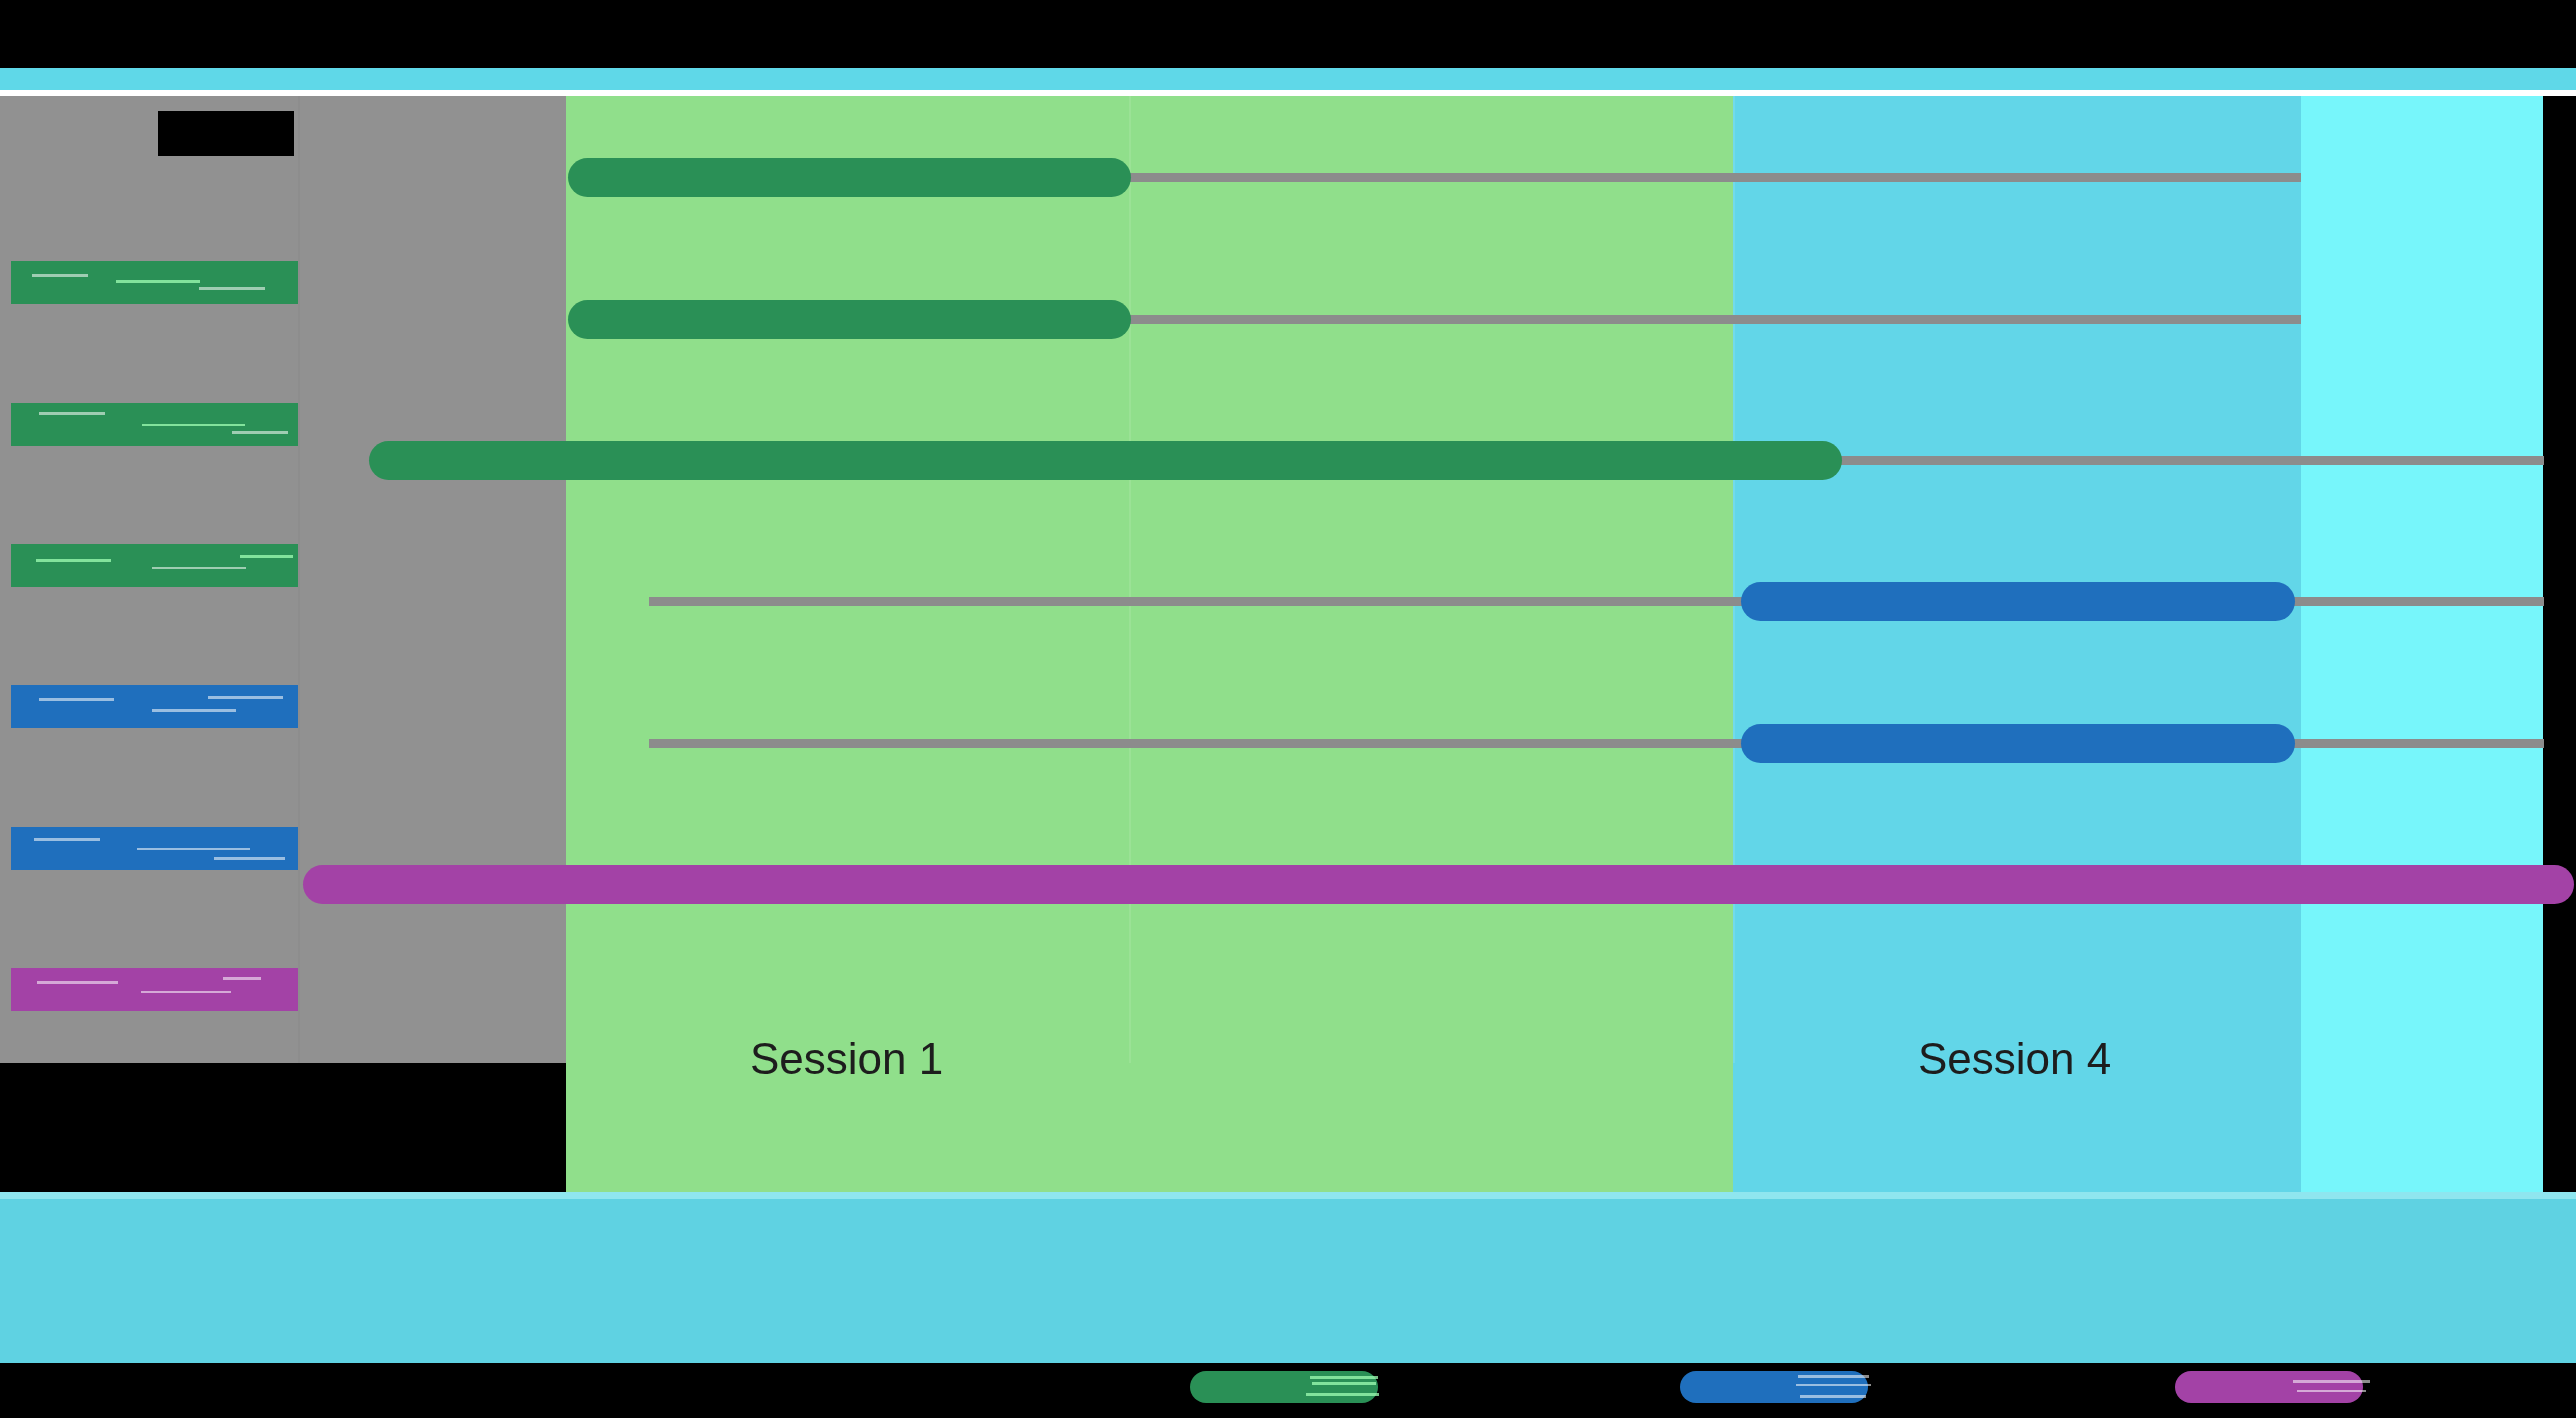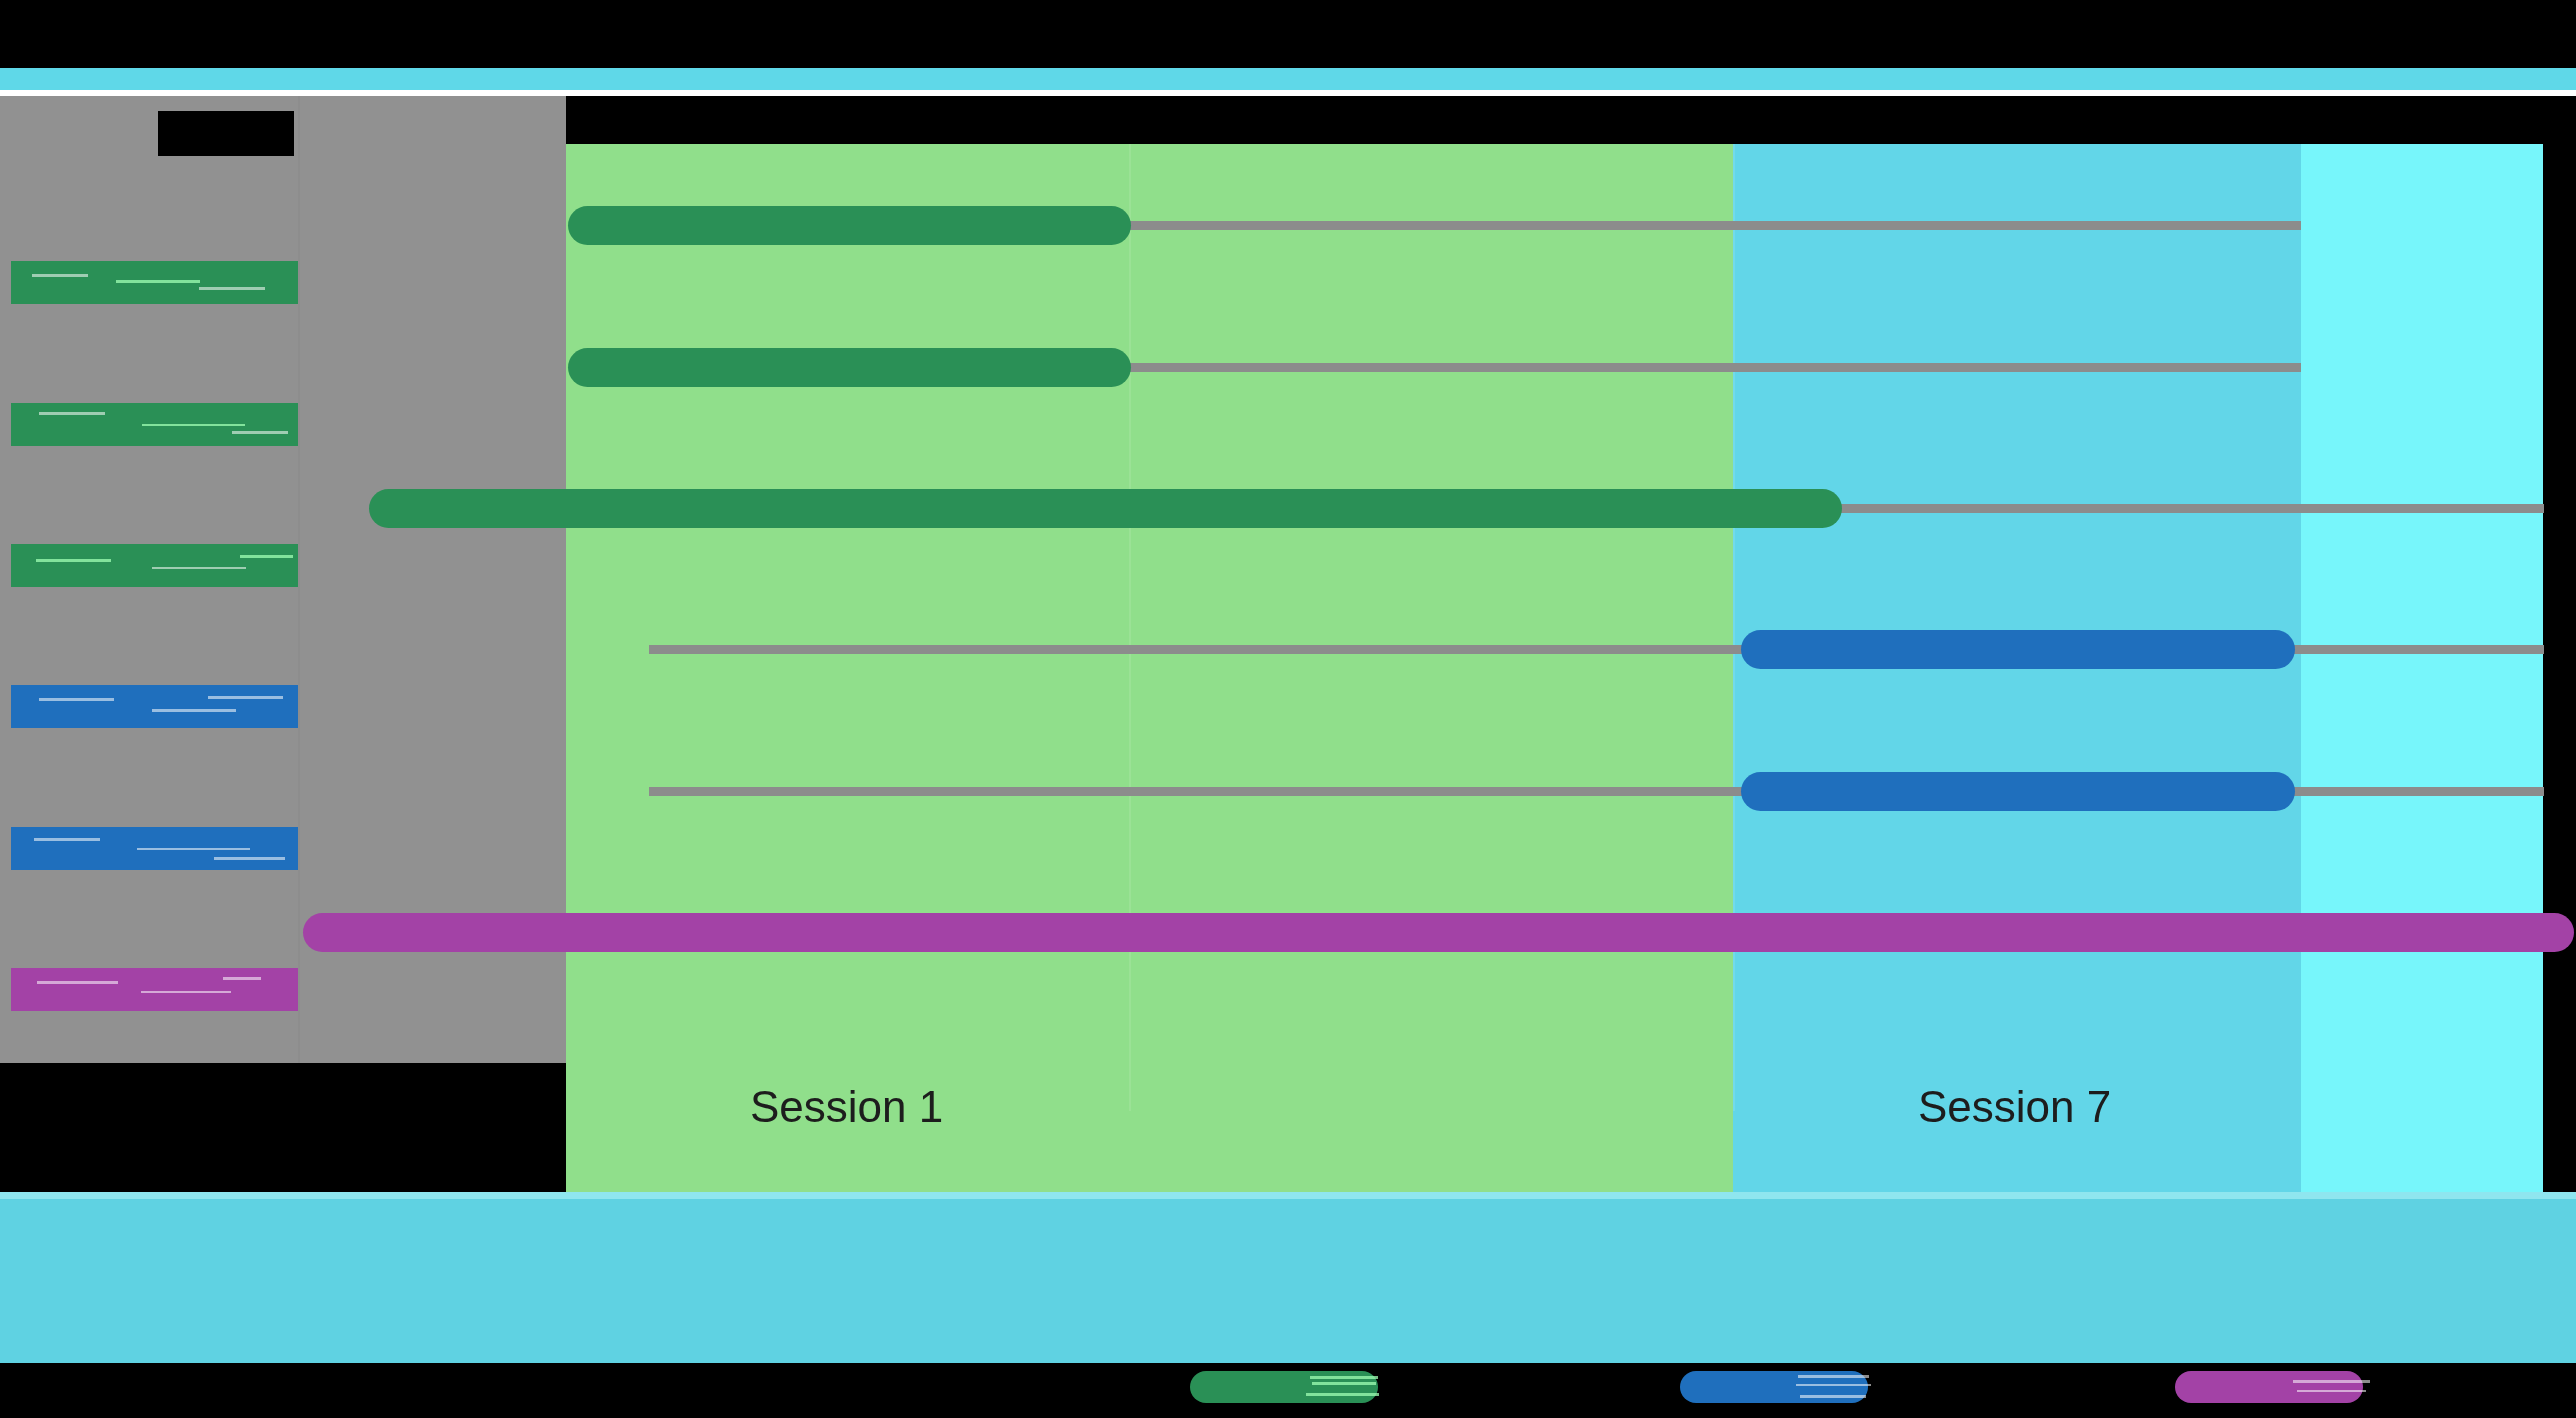--- a/index.html
+++ b/index.html
@@ -15,21 +15,21 @@
 
   
   .gutter{position:absolute;left:0;top:96px;width:566px;height:967px;background:#919191;}
   .gutter-split{position:absolute;left:298px;top:96px;width:1.9px;height:967px;background:#8d8d8d;}
 
   
   .title-redact{position:absolute;left:158px;top:111px;width:136px;height:45px;background:#000;}
   .title-redact .t-txt{position:absolute;left:-999em;}
 
   
-  .plot{position:absolute;left:566px;top:96px;width:1977px;height:1096px;margin-top:48px;}
+  .plot{position:absolute;left:566px;top:96px;width:1977px;height:1096px;}
 
   
   .band{position:absolute;top:0;height:1096px;}
   .band.s1{left:0;width:1167px;background:#90df8b;}
   .band.s2{left:1167px;width:568px;background:#62d6e8;}
   .band.s3{left:1735px;width:242px;background:#77f6fb;}
 
   
   .vline{position:absolute;top:0;width:1.9px;height:967px;background:rgba(255,255,255,0.10);}
 
@@ -133,21 +133,21 @@
     <div class="rowline" style="left:83px;  top:784px; width:1895px"></div>
 
     <div class="bar green" style="left:1.9px;    top:62px;  width:563px"></div>
     <div class="bar green" style="left:1.9px;    top:204px; width:563px"></div>
     <div class="bar green" style="left:-197px; top:345px; width:1473px"></div>
     <div class="bar blue" style="left:1175px; top:486px; width:554px"></div>
     <div class="bar blue" style="left:1175px; top:628px; width:554px"></div>
     <div class="bar mag" style="left:-263px; top:769px; width:2271px"></div>
 
     <div class="session-label" style="left:184px;  top:938px">Session 1</div>
-    <div class="session-label" style="left:1352px; top:938px">Session 7</div>
+    <div class="session-label" style="left:1352px; top:938px">Session 4</div>
   </div>
 
   <div class="footer-hair"></div>
   <div class="footer-band"></div>
 
   <div class="legend">
     <div class="legend-swatch" style="left:1190px;background:#2a9056">
       <span class="legend-label"></span>
       <i class="noise b" style="left:120px;top:5.6px;width:68px"></i>
       <i class="noise b" style="left:122px;top:11.3px;width:64px"></i>

